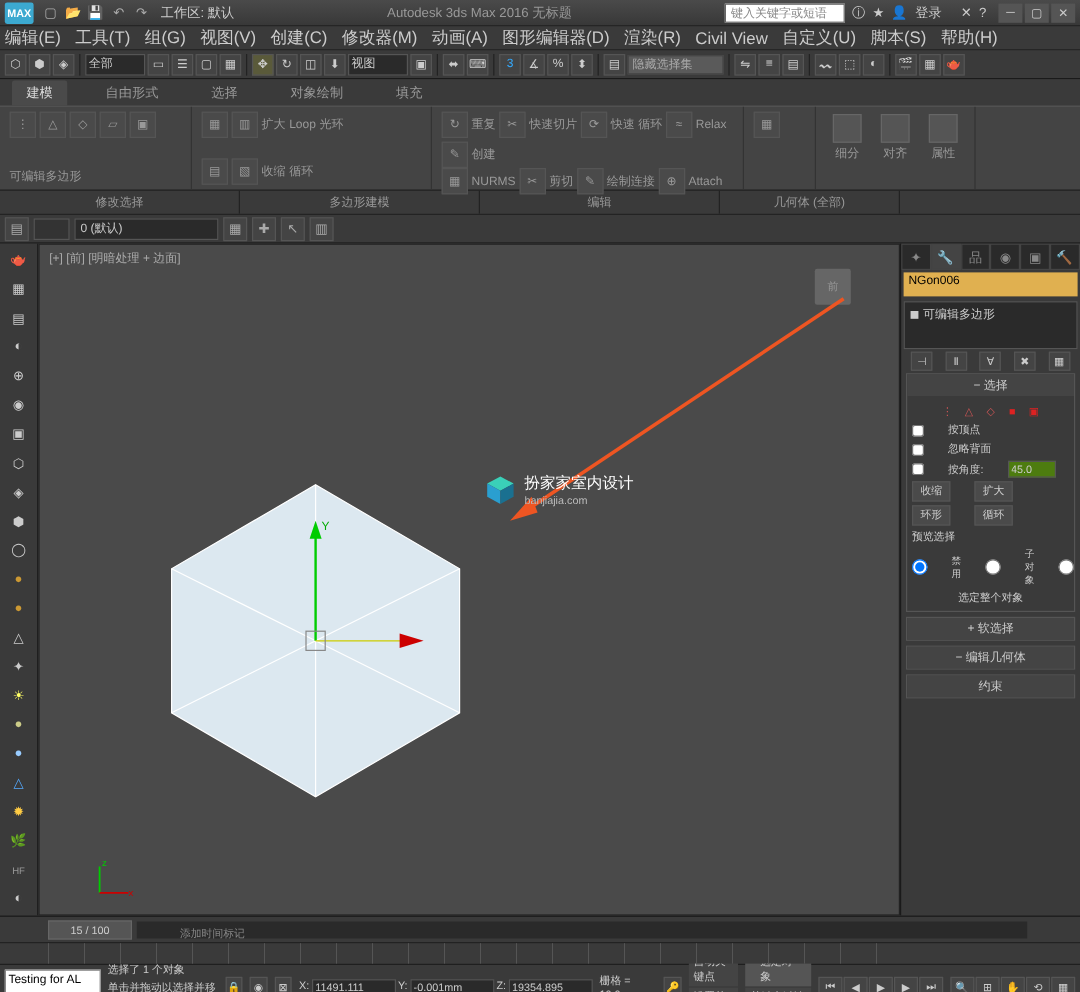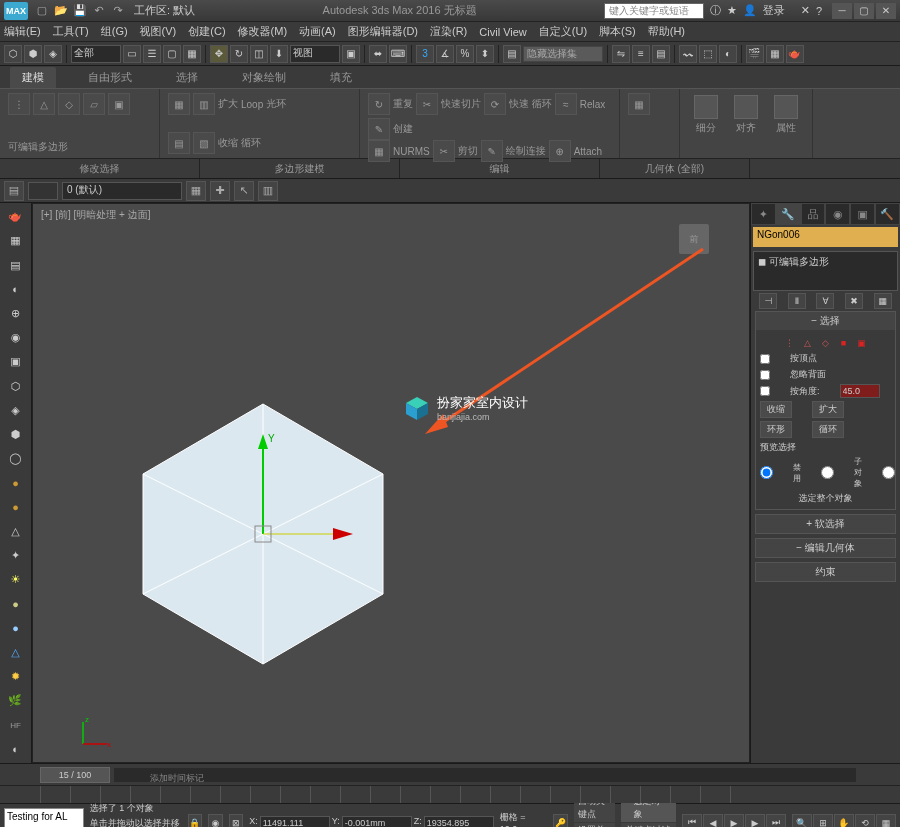--- a/index.html
+++ b/index.html
@@ -7,21 +7,21 @@
 .titlebar{height:22px;background:linear-gradient(#4a4a4a,#383838);display:flex;align-items:center;padding:0 4px;border-bottom:1px solid #222}
 .titlebar .logo{width:24px;height:18px;background:#3ca9d0;border-radius:2px;display:flex;align-items:center;justify-content:center;color:#fff;font-size:9px;font-weight:bold}
 .titlebar .qat{display:flex;gap:3px;margin-left:6px}
 .titlebar .qat span{width:16px;height:16px;display:flex;align-items:center;justify-content:center;cursor:pointer;color:#aaa}
 .titlebar .ws{margin-left:8px;font-size:11px;color:#ccc}
 .titlebar .title{flex:1;text-align:center;color:#999;font-size:11px}
 .titlebar .search{width:100px;height:16px;background:#fff;color:#888;font-size:10px;padding:0 4px;border:1px solid #666}
 .titlebar .right{display:flex;gap:6px;margin-left:6px;align-items:center}
 .titlebar .winbtns{display:flex;gap:2px;margin-left:10px}
 .titlebar .winbtns span{width:20px;height:16px;background:#555;display:flex;align-items:center;justify-content:center;cursor:pointer;font-size:10px}
-.menubar{height:20px;background:#3a3a3a;display:flex;align-items:center;padding:0 4px;gap:12px;border-bottom:1px solid #222;font-size:11px}
+.menubar{height:20px;background:#3a3a3a;display:flex;align-items:center;padding:0 4px;gap:12px;border-bottom:1px solid #222;font-size:14px}
 .menubar span{cursor:pointer;color:#ccc}
 .maintb{height:24px;background:#3a3a3a;display:flex;align-items:center;padding:0 4px;gap:2px;border-bottom:1px solid #1a1a1a}
 .maintb .sel{width:50px;height:18px;background:#2a2a2a;border:1px solid #555;font-size:10px;padding:0 2px;color:#ccc}
 .maintb .btn{width:18px;height:18px;background:#444;border:1px solid #555;cursor:pointer;display:flex;align-items:center;justify-content:center;font-size:10px}
 .maintb .sep{width:1px;height:18px;background:#222;margin:0 2px}
 .ribbon{background:#3a3a3a;border-bottom:1px solid #1a1a1a}
 .ribbon-tabs{height:22px;display:flex;align-items:center;padding:0 10px;gap:20px}
 .ribbon-tabs .tab{padding:3px 12px;font-size:11px;cursor:pointer;color:#999}
 .ribbon-tabs .tab.active{background:#4a4a4a;color:#ddd;border-radius:2px 2px 0 0}
 .ribbon-body{height:70px;background:#444;display:flex;border-top:1px solid #555}
@@ -58,21 +58,21 @@
 .cmd-section .modlist .m{background:#4a4a4a;font-size:9px;padding:2px 3px;text-align:center;cursor:pointer;color:#ccc}
 .cmd-stack{margin:2px;height:40px;background:#2a2a2a;border:1px solid #555;font-size:10px;padding:2px}
 .cmd-stack .item{color:#ccc;padding:1px 2px}
 .cmd-stackbtns{display:flex;gap:2px;padding:0 4px;justify-content:space-around}
 .cmd-stackbtns .sb{width:18px;height:16px;background:#444;border:1px solid #555;cursor:pointer;font-size:9px;display:flex;align-items:center;justify-content:center}
 .rollout{margin:2px 4px;border:1px solid #555;background:#3a3a3a}
 .rollout .rhdr{background:#444;font-size:10px;padding:2px 4px;text-align:center;cursor:pointer;color:#ccc}
 .rollout .rbody{padding:4px;font-size:9px;color:#ccc}
 .rollout .rbody .row{display:flex;align-items:center;gap:20px;margin-bottom:3px}
 .rollout .rbody input[type=checkbox]{width:10px;height:10px}
-.rollout .rbody .numfield{width:40px;height:14px;background:#7f1d1d;border:1px solid #555;color:#ccc;font-size:9px;padding:0 2px}
+.rollout .rbody .numfield{width:40px;height:14px;background:#4d7c0f;border:1px solid #555;color:#ccc;font-size:9px;padding:0 2px}
 .rollout .rbody .btn2{background:#4a4a4a;border:1px solid #555;padding:1px 6px;cursor:pointer;font-size:9px}
 .selicons{display:flex;gap:4px;justify-content:center;padding:2px 0}
 .selicons span{width:14px;height:14px;cursor:pointer;display:flex;align-items:center;justify-content:center}
 .timeslider{height:22px;background:#3a3a3a;display:flex;align-items:center;padding:0 40px;position:relative;border-top:1px solid #1a1a1a}
 .timeslider .slider{width:70px;height:16px;background:#555;border:1px solid #666;font-size:9px;display:flex;align-items:center;justify-content:center;cursor:pointer}
 .timeslider .track{flex:1;height:14px;background:#2a2a2a;margin:0 4px;position:relative}
 .trackbar{height:18px;background:#3a3a3a;border-top:1px solid #222;position:relative}
 .trackbar .ticks{position:absolute;left:40px;right:160px;top:0;height:100%;background:repeating-linear-gradient(90deg,#555 0,#555 1px,transparent 1px,transparent 30px)}
 .statusbar{height:38px;background:#3a3a3a;display:flex;align-items:center;padding:0 4px;gap:6px;border-top:1px solid #1a1a1a;font-size:9px}
 .statusbar .testbox{width:100px;height:30px;background:#fff;color:#000;font-size:10px;padding:2px;border:1px solid #888}

